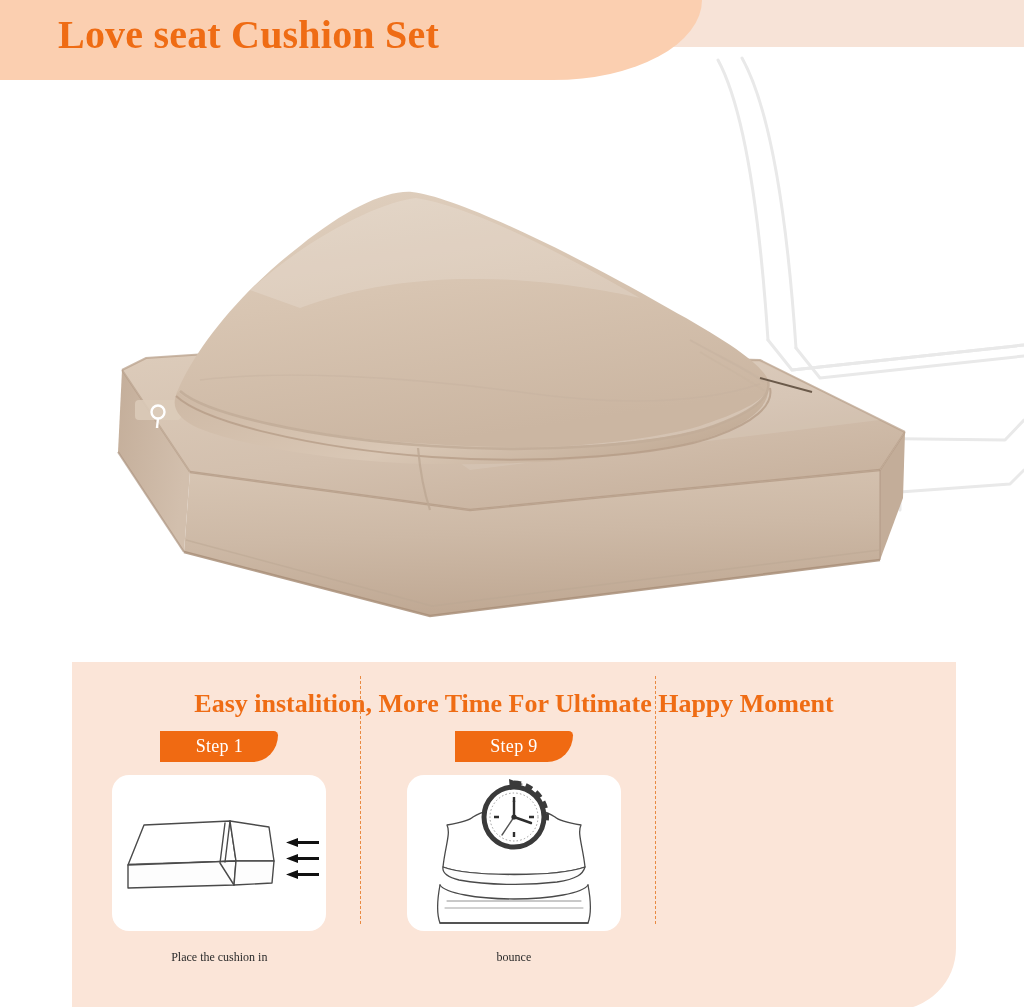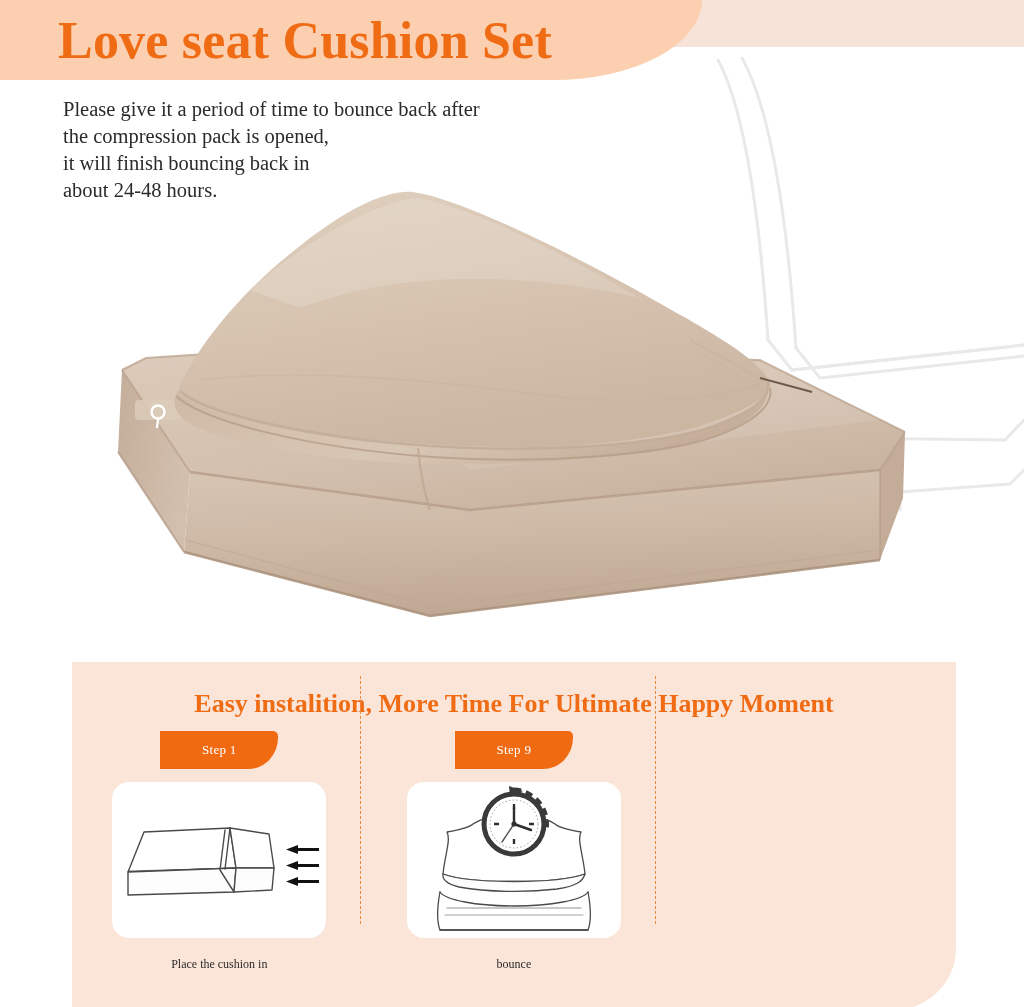--- a/index.html
+++ b/index.html
@@ -19,21 +19,21 @@
   }
   .band-main{
     position:absolute;left:-40px;top:0;width:742px;height:80px;
     background:#fbcfb0;
     border-bottom-right-radius:160px 86px;
   }
   .title{
     position:absolute;left:58px;top:11px;
     font-family:"Liberation Serif", serif;
     font-weight:bold;
-    font-size:52px;
+    font-size:40px;
     letter-spacing:.2px;
     color:#ef6c14;
     white-space:nowrap;
   }
 
   
   .intro{
     position:absolute;left:63px;top:96px;width:540px;
     font-family:"Liberation Serif", serif;
     font-size:20.5px;line-height:27px;color:#2b2b2b;
@@ -61,25 +61,25 @@
   .steps{
     position:absolute;left:0;top:69px;width:884px;height:279px;
     display:flex;
   }
   .step-col{
     position:relative;width:294.6px;
     display:flex;flex-direction:column;align-items:center;
   }
   .badge{
     position:relative;
-    width:118px;height:38px;
+    width:118px;height:31px;
     background:#f06a12;
     color:#fff;
     font-family:"Liberation Serif", serif;
-    font-size:13px;
+    font-size:18px;
     display:flex;align-items:center;justify-content:center;
     border-top-right-radius:5px;
     border-bottom-right-radius:30px 31px;
     margin-top:0;
     letter-spacing:.3px;
   }
   .card{
     margin-top:13px;
     width:214px;height:156px;
     background:#ffffff;
@@ -103,26 +103,20 @@
 </style>
 </head>
 <body>
 
 <div id="page">
 
   <div class="band-light"></div>
   <div class="band-main"></div>
   <div class="title">Love seat Cushion Set</div>
 
-  <div class="intro">
-    <div>Please give it a period of time to bounce back after</div>
-    <div>the compression pack is opened,</div>
-    <div>it will finish bouncing back in</div>
-    <div>about 24-48 hours.</div>
-  </div>
 
   <div class="hero">
     <svg width="1024" height="600" viewBox="0 0 1024 600">
       <defs>
         <linearGradient id="gPillowTop" x1="0" y1="0" x2="0.35" y2="1">
           <stop offset="0%" stop-color="#e0d0bf"></stop>
           <stop offset="45%" stop-color="#d8c5b2"></stop>
           <stop offset="100%" stop-color="#cbb6a2"></stop>
         </linearGradient>
         <linearGradient id="gPillowSide" x1="0" y1="0" x2="1" y2="0.4">

